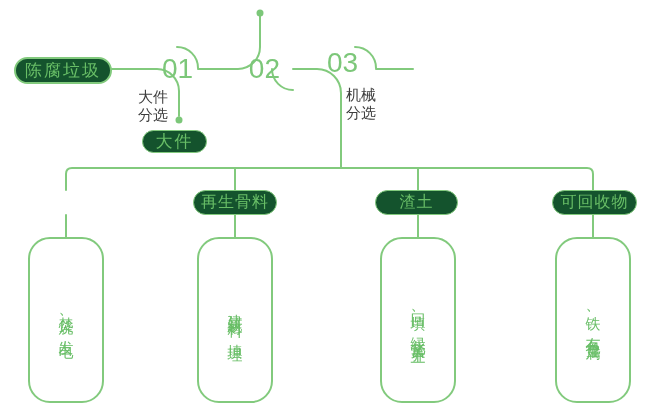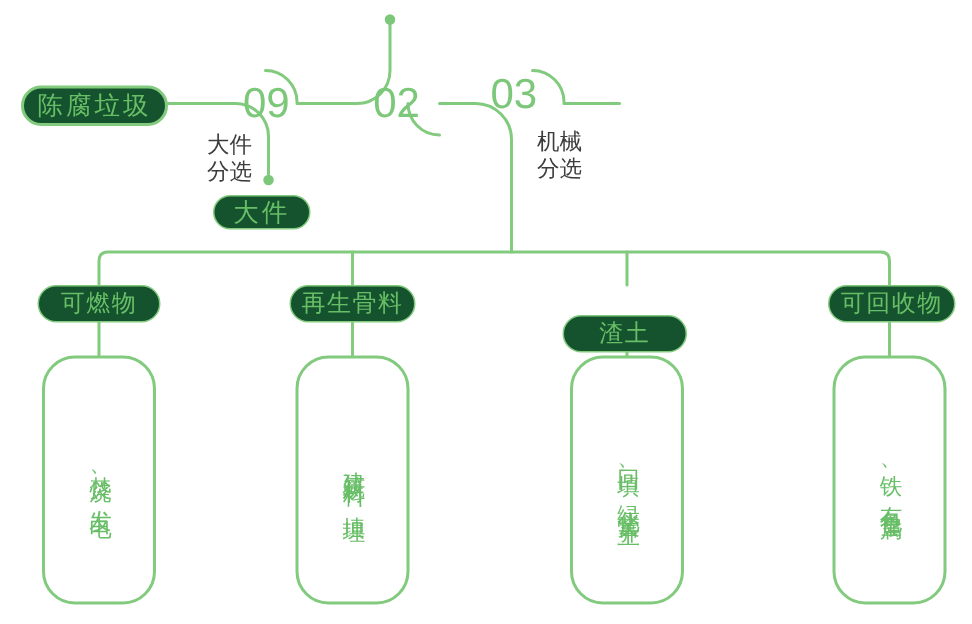--- a/index.html
+++ b/index.html
@@ -68,40 +68,37 @@
     <g fill="#7cc779" stroke="none">
       <circle cx="260" cy="13" r="3.5"></circle>
       <circle cx="179" cy="120" r="3.5"></circle>
     </g>
   </svg>
 
   <div class="abs pill pill-source" style="left:14px;top:57px;width:98px;height:27px;">
     <span>陈腐垃圾</span>
   </div>
 
-  <div class="abs step-num" style="left:160px;top:54px;width:35px;">09</div>
+  <div class="abs step-num" style="left:160px;top:54px;width:35px;">01</div>
   <div class="abs step-num" style="left:245px;top:54px;width:35px;text-align:right;">02</div>
   <div class="abs step-num" style="left:325px;top:48px;width:35px;">03</div>
 
   <div class="abs step-label" style="left:138px;top:88px;">大件
 分选</div>
-  <div class="abs step-label" style="left:358px;top:86px;">机械
+  <div class="abs step-label" style="left:346px;top:86px;">机械
 分选</div>
 
   <div class="abs pill pill-large" style="left:142px;top:130px;width:65px;height:23px;border-radius:12px;">
     <span>大件</span>
   </div>
 
-  <div class="abs pill pill-cat" style="left:25px;top:190px;width:82px;height:25px;">
-    <span>可燃物</span>
-  </div>
   <div class="abs pill pill-cat" style="left:193px;top:190px;width:84px;height:25px;text-align:right;">
     <span>再生骨料</span>
   </div>
-  <div class="abs pill pill-cat" style="left:375px;top:190px;width:83px;height:25px;margin-top:20px;">
+  <div class="abs pill pill-cat" style="left:375px;top:190px;width:83px;height:25px;">
     <span>渣土</span>
   </div>
   <div class="abs pill pill-cat" style="left:552px;top:190px;width:85px;height:25px;">
     <span>可回收物</span>
   </div>
 
   <div class="abs detail-box" style="left:28px;top:237px;width:76px;height:166px;">
     <span class="detail-text">焚烧、发电</span>
   </div>
   <div class="abs detail-box" style="left:197px;top:237px;width:76px;height:166px;">

